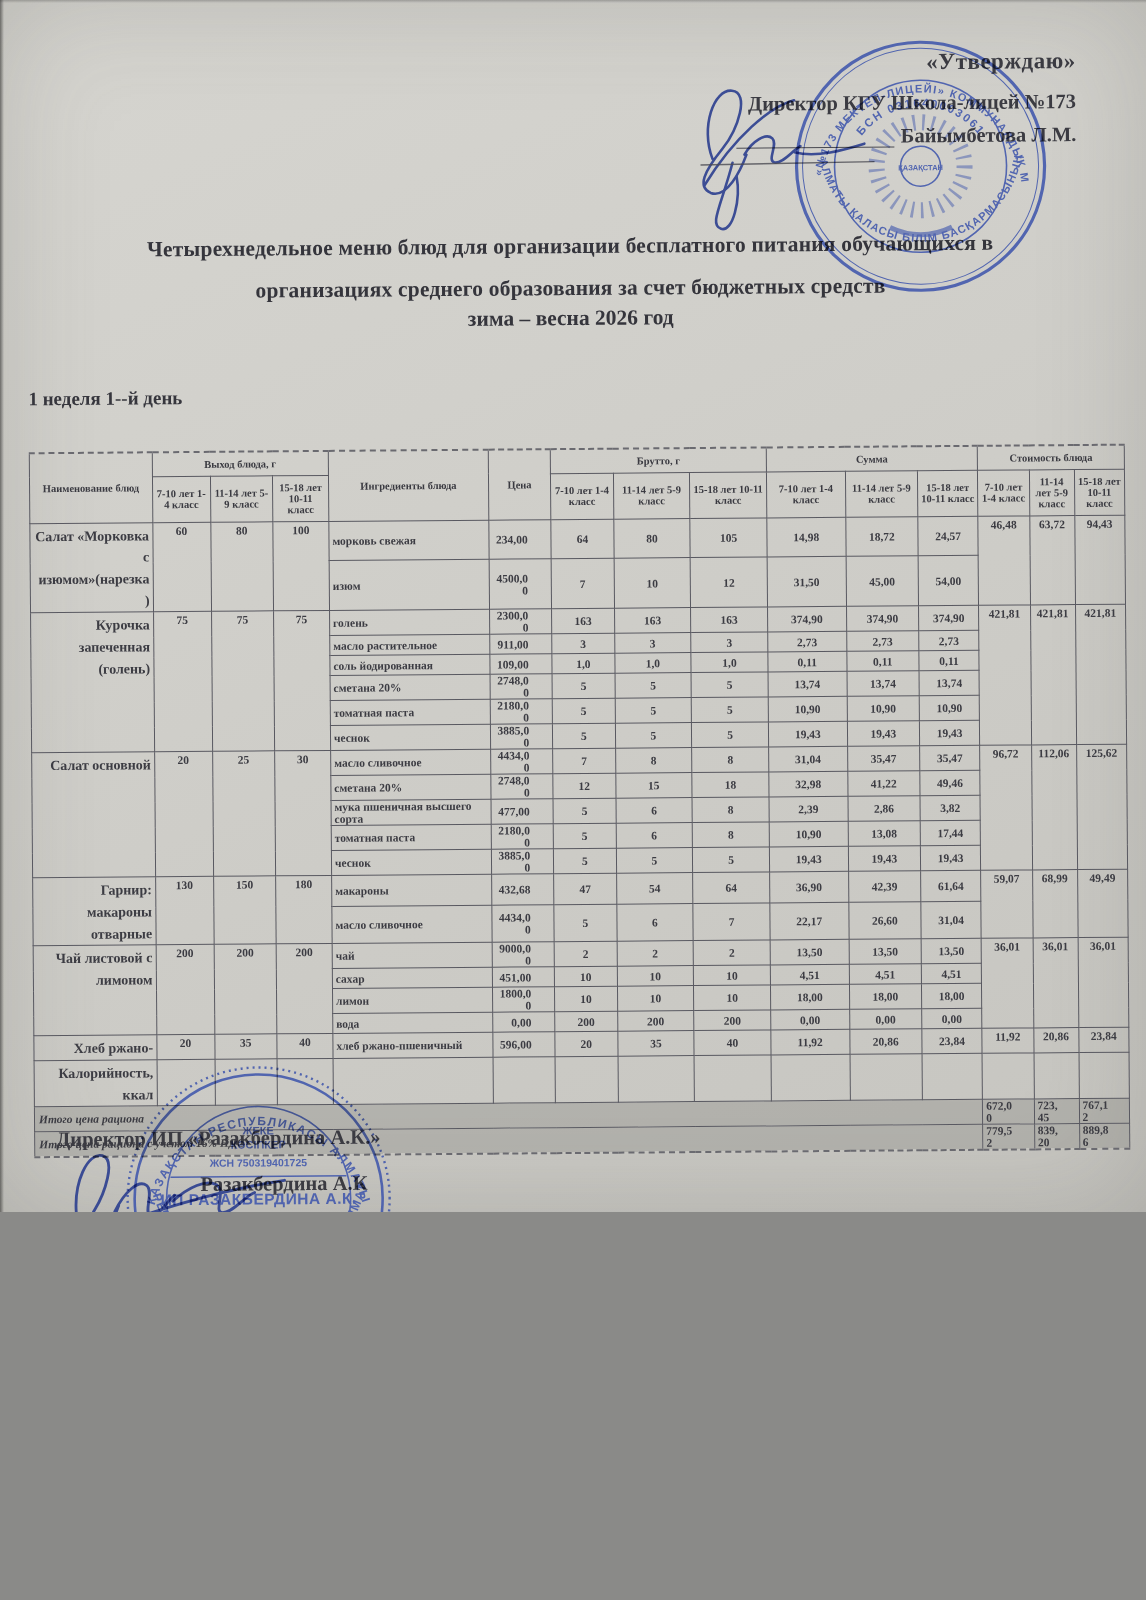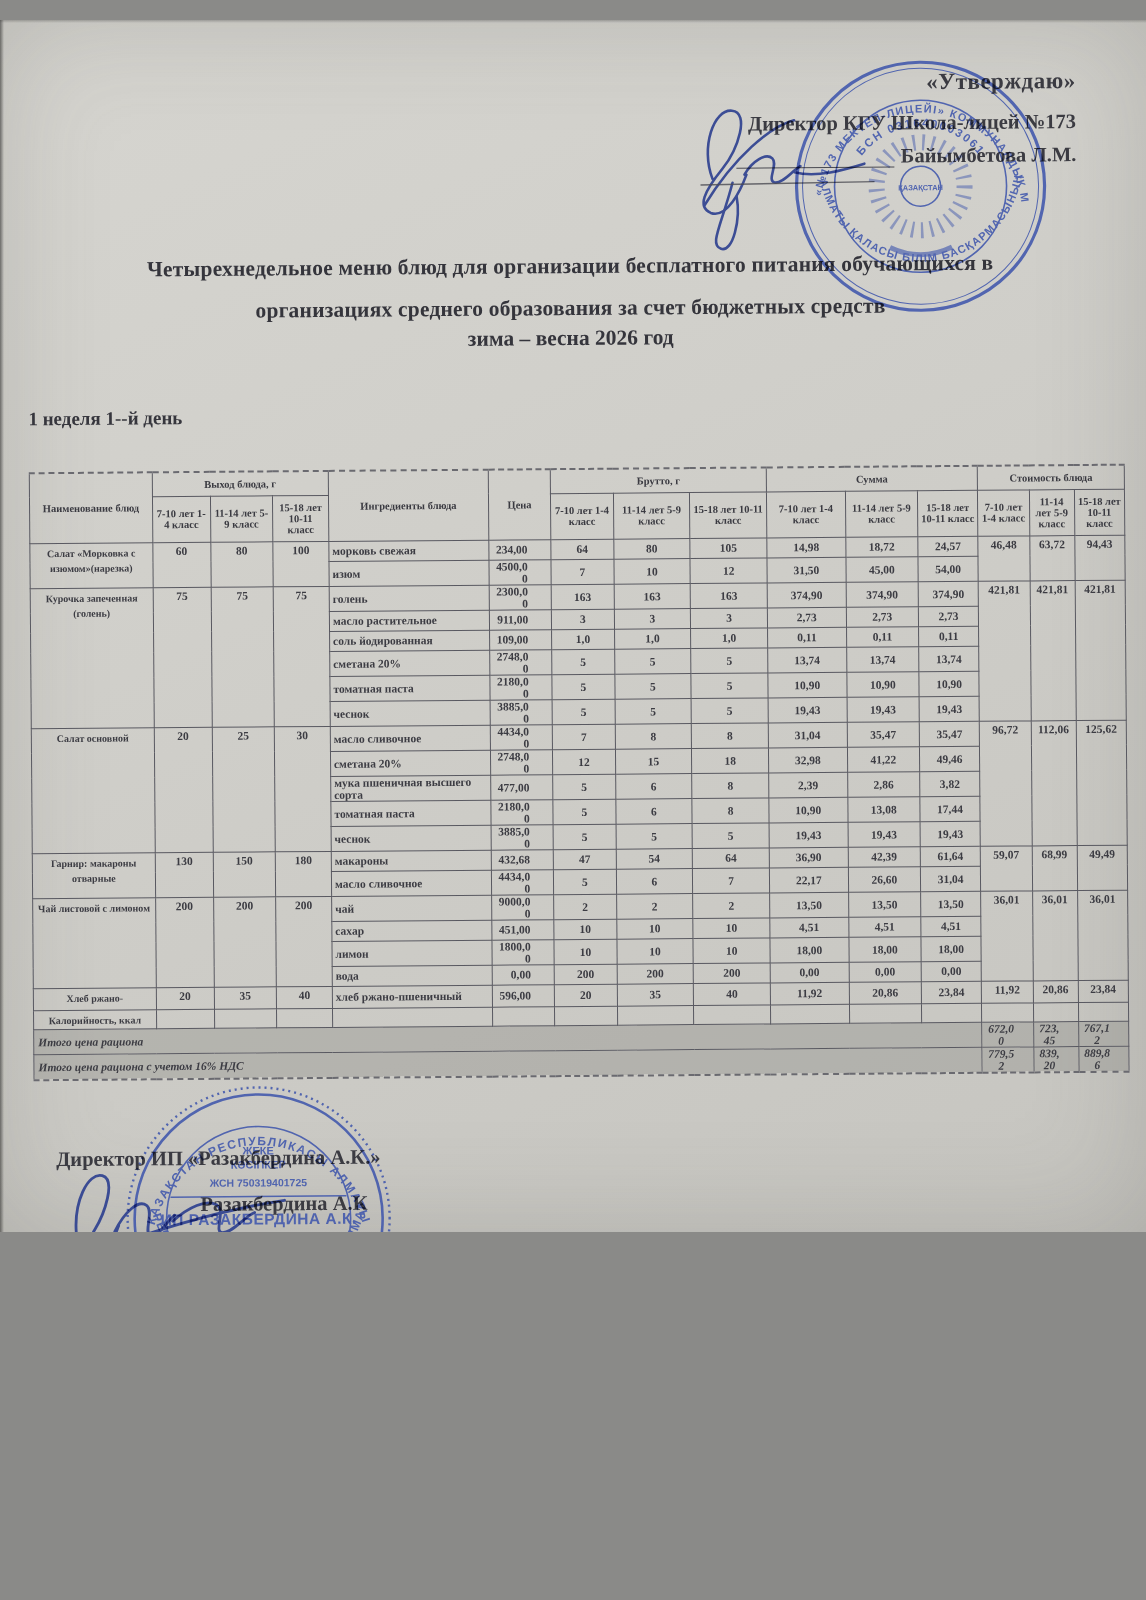--- a/index.html
+++ b/index.html
@@ -2,21 +2,20 @@
 <html><head>
 <meta charset="utf-8">
 <style>
   html,body{margin:0;padding:0;background:#8a8a88;}
   .paper{
     position:relative;width:1146px;height:1212px;overflow:hidden;
     background:linear-gradient(155deg,#d6d5d0 0%,#d1d0cb 35%,#cbcac5 70%,#c6c5c0 100%);
     box-shadow:inset 0 0 110px rgba(80,80,78,.22);
     font-family:"Liberation Serif","DejaVu Serif",serif;
     color:#3b3b42;
-    margin-top:20px;
   }
   .paper::before{content:"";position:absolute;left:0;top:0;width:4px;height:100%;
     background:linear-gradient(to right,rgba(35,35,33,.55),rgba(35,35,33,0));z-index:60;}
   .paper::after{content:"";position:absolute;left:0;top:0;width:100%;height:3px;
     background:linear-gradient(to bottom,rgba(60,60,58,.30),rgba(60,60,58,0));z-index:60;}
   .content{position:absolute;inset:0;transform:rotate(-0.45deg);}
 
   
   .approval{position:absolute;top:52px;right:66px;width:470px;text-align:right;z-index:5;}
   .approve-word{font-size:23px;font-weight:bold;letter-spacing:.5px;}
@@ -40,28 +39,28 @@
   
   .tbl-wrap{position:absolute;left:30px;top:448px;width:1096px;}
   table{border-collapse:collapse;table-layout:fixed;width:100%;}
   th,td{border:1px solid #595961;overflow:hidden;word-wrap:break-word;}
   thead th{font-size:10.5px;font-weight:bold;text-align:center;vertical-align:middle;padding:1px 2px;color:#3a3a41;}
   thead tr:first-child{height:24px;}
   thead tr:last-child{height:46px;}
   thead th{border-top:2px dashed #6a6a70;}
   thead tr:last-child th{border-top:1px solid #595961;}
   tbody td{font-size:11.5px;font-weight:600;height:19px;padding:0 3px;color:#3c3c43;}
-  .c-name{text-align:center;vertical-align:top;padding-top:2px;font-size:10px;line-height:1.55;}
+  .c-name{text-align:right;vertical-align:top;padding-top:2px;font-size:14px;line-height:1.55;}
   .c-ing{text-align:left;}
   .c-num{text-align:center;}
   .c-price{text-align:right;padding-right:23px;}
   .c-cost{vertical-align:top;padding-top:2px;}
   .row-total td{background:rgba(143,142,136,.38);}
   .c-total-label{font-style:italic;font-weight:bold;text-align:left;padding-left:4px;}
-  .c-total{text-align:center;padding-right:16px;font-style:italic;}
+  .c-total{text-align:left;padding-right:16px;}
   tbody tr:last-child td{border-bottom:2px dashed #6a6a70;}
   .row-cal td{height:16px;}
 
   
   .footer-line1{position:absolute;left:52px;top:1124px;font-size:20.5px;font-weight:600;z-index:5;}
   .footer-line2{position:absolute;left:196px;top:1170px;font-size:20.5px;font-weight:600;z-index:5;}
 
   text,textPath{font-family:"Liberation Sans","DejaVu Sans",sans-serif;}
 </style>
 </head>

